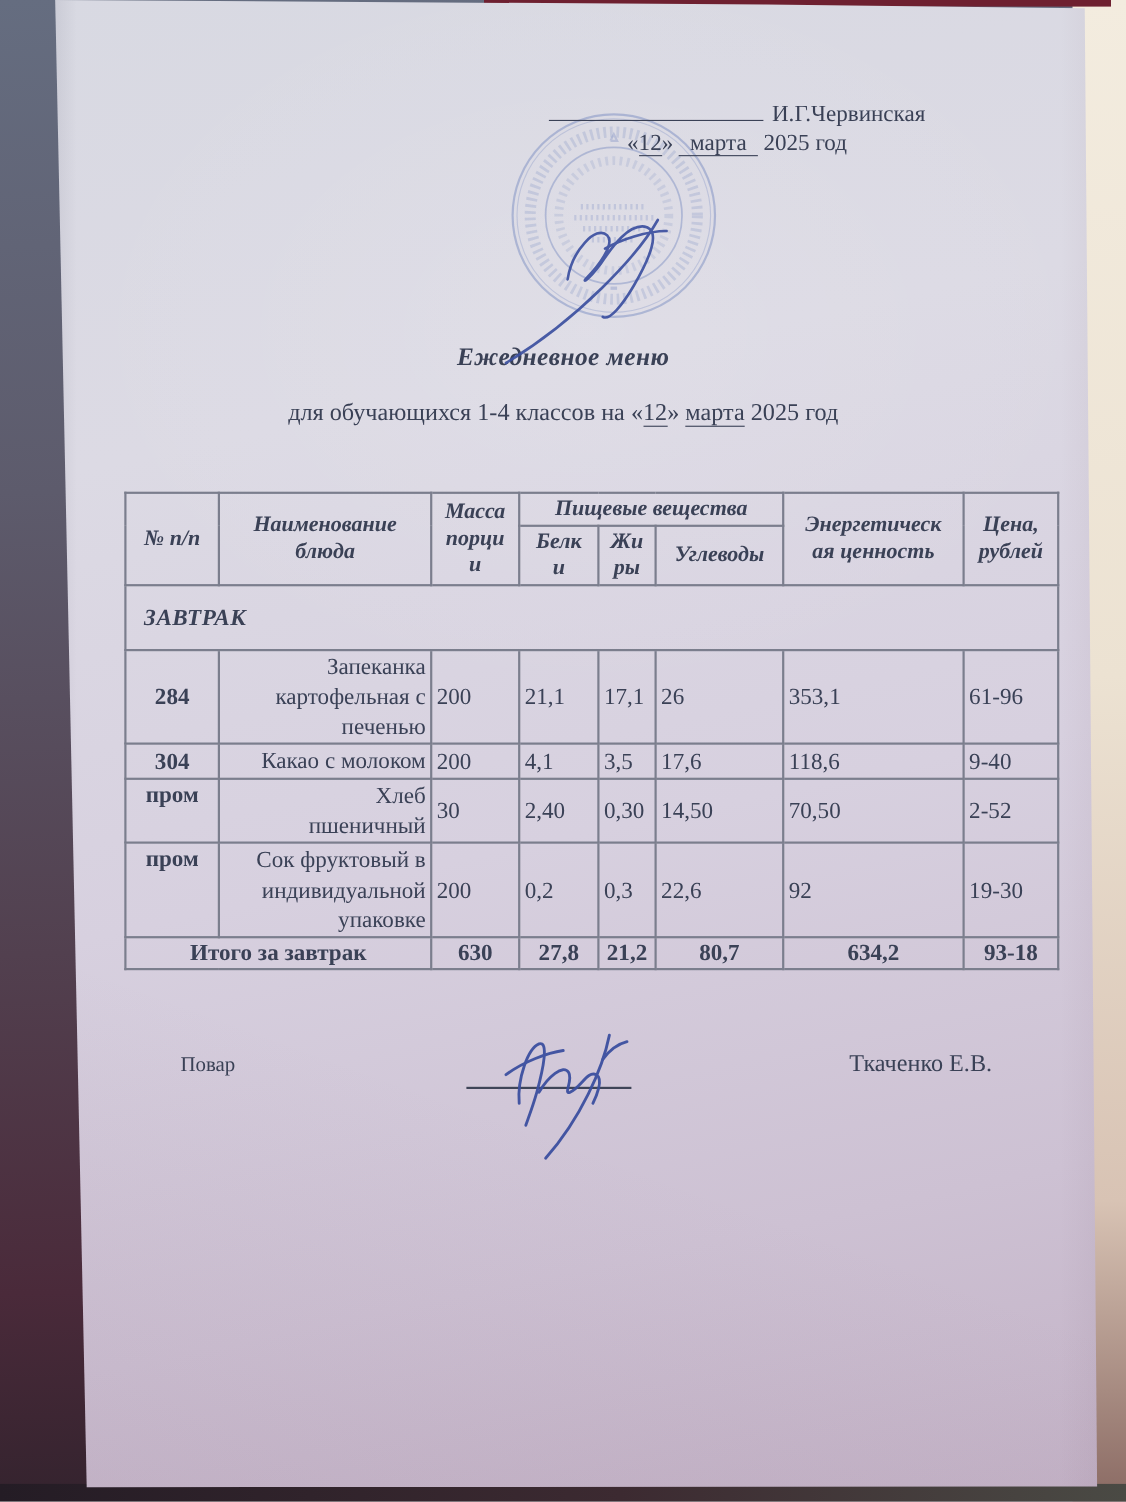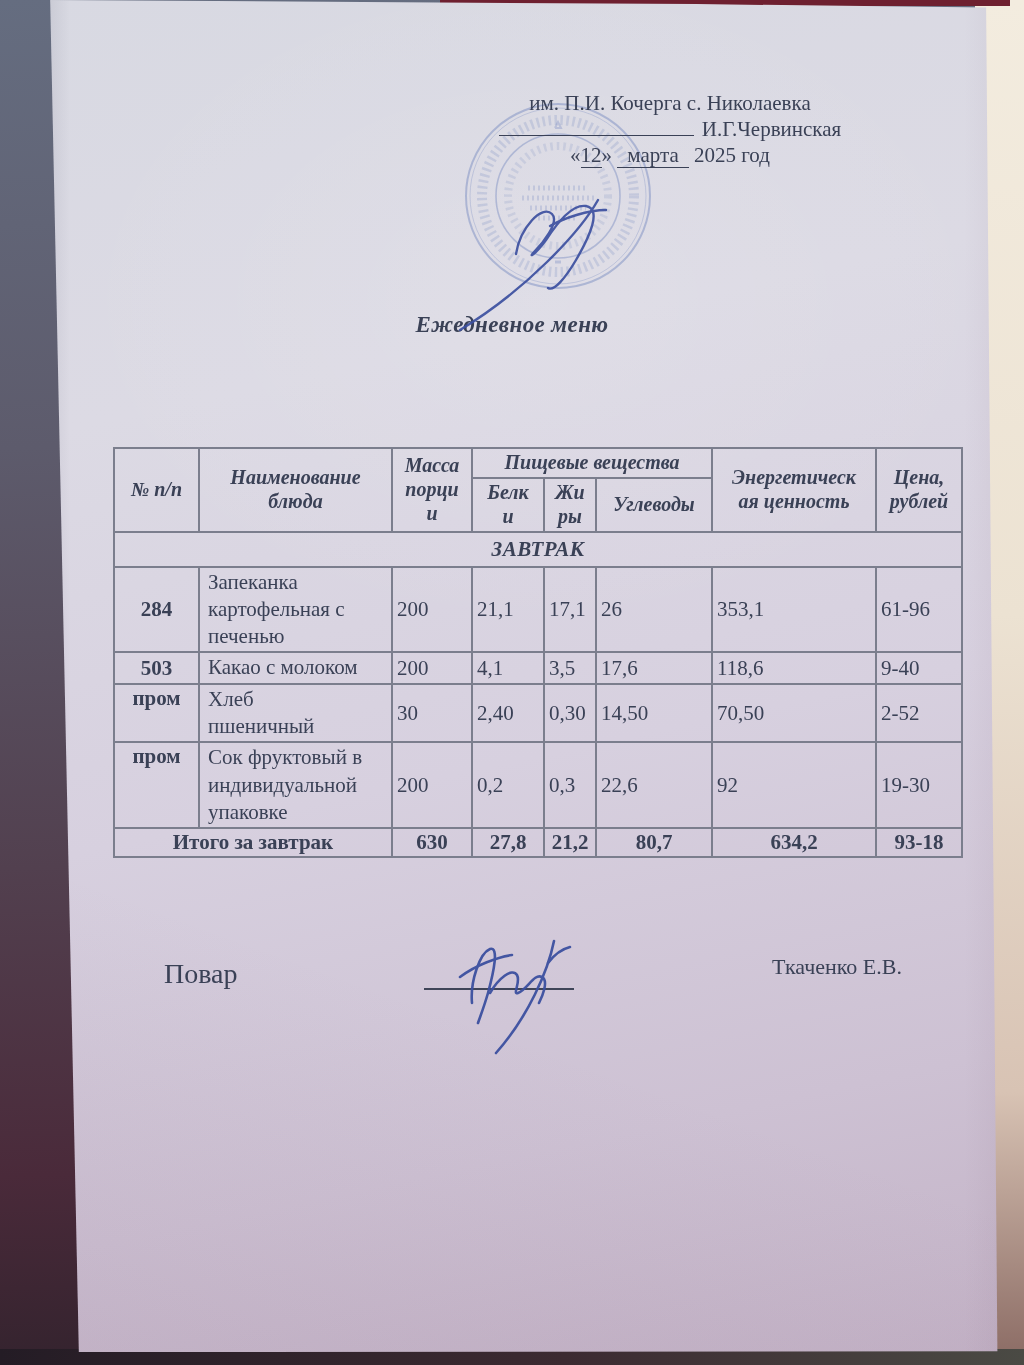--- a/index.html
+++ b/index.html
@@ -35,27 +35,27 @@
     font-size:23px;font-weight:bold;font-style:italic;letter-spacing:0.4px;}
   .doc-subtitle{position:absolute;left:0;top:362px;width:1024px;text-align:center;font-size:22px;}
   .stamp{position:absolute;left:460px;top:98px;z-index:1;opacity:0.85;}
   .sig-svg{position:absolute;z-index:4;}
   table.menu{position:absolute;left:113px;top:447px;border-collapse:collapse;table-layout:fixed;z-index:2;}
   table.menu td,table.menu th{border:2px solid #7b7e8d;padding:1px 4px;vertical-align:middle;
     font-size:21px;color:#3a4156;}
   table.menu th{font-weight:bold;font-style:italic;font-size:20px;line-height:1.18;padding:2px 2px;}
   .prewrap{white-space:pre-line;}
   .c{text-align:left;}
-  .name-cell{text-align:left;padding-left:8px !important;line-height:1.3;}
+  .name-cell{text-align:right;padding-left:8px !important;line-height:1.3;}
   .num-cell{font-weight:bold;text-align:center;}
-  .section-row td{font-weight:bold;font-style:italic;text-align:center;font-size:21px;
-    letter-spacing:0.5px;padding:4px !important;height:24px;}
+  .section-row td{font-weight:bold;font-style:italic;font-size:21px;
+    letter-spacing:0.5px;padding:16px !important;height:24px;}
   .total-label{font-weight:600;text-align:center;font-size:19px;}
   .total-val{font-weight:bold;text-align:center;}
-  .footer-cook{position:absolute;left:164px;top:958px;font-size:28px;}
+  .footer-cook{position:absolute;left:164px;top:958px;font-size:19px;}
   .footer-name{position:absolute;left:772px;top:954px;font-size:22px;}
   .footer-line{position:absolute;left:424px;top:968px;width:150px;border-bottom:2px solid #3f4558;height:20px;}
 </style>
 </head>
 <body>
 
 <div class="cream-strip"></div>
 <div class="red-sliver"></div>
 <div class="bottom-strip"></div>
 
@@ -68,38 +68,40 @@
       <circle r="62" stroke-width="1.6" opacity="0.5"></circle>
       <circle r="76" stroke-width="10" stroke-dasharray="2.5 3.5" opacity="0.28"></circle>
       <circle r="50" stroke-width="8" stroke-dasharray="2.5 4" opacity="0.22"></circle>
       <path d="M-30,-8 H30 M-36,2 H36 M-28,12 H28 M-20,22 H20" stroke-width="5" stroke-dasharray="2 3" opacity="0.3"></path>
       <path d="M-3,-68 l3,-6 3,6 -6,0" stroke-width="2" opacity="0.4"></path>
       <path d="M-3,66 h6" stroke-width="3" opacity="0.4"></path>
     </g>
   </svg>
 
   <div class="approval">
-    <div>им. П.И. Кочерга с. Николаевка</div>
     <div>
       <span class="sigline"></span><span>И.Г.Червинская</span>
     </div>
     <div>
       <span>«</span><span class="u">12</span><span>» </span><span class="u" style="padding:0 10px;">марта</span><span> 2025 год</span>
     </div>
   </div>
 
   <svg class="sig-svg" style="left:430px;top:170px;" width="240" height="170" viewBox="0 0 240 170">
     <g fill="none" stroke="#3c50a0" stroke-width="2.4" stroke-linecap="round" opacity="0.92">
       <path d="M86,84 C90,58 112,34 122,44 C130,52 112,74 104,82 C98,88 104,86 116,70 C128,52 142,34 156,36 C172,39 160,66 146,90 C136,107 124,122 118,118"></path>
       <path d="M168,30 C150,62 96,120 30,160"></path>
       <path d="M120,56 C134,48 158,40 176,40"></path>
     </g>
   </svg>
 
   <div class="doc-title">Ежедневное меню</div>
+  <div class="doc-subtitle">
+    <span>для обучающихся 1-4 классов на «</span><span class="u">12</span><span>» </span><span class="u">марта</span><span> 2025  год</span>
+  </div>
 
   <table class="menu">
     <colgroup>
       <col style="width:85px">
         <col style="width:193px">
         <col style="width:80px">
         <col style="width:72px">
       <col style="width:52px">
         <col style="width:116px">
         <col style="width:164px">
@@ -135,21 +137,21 @@
 картофельная с
 печенью</td>
       <td class="c">200</td>
       <td class="c">21,1</td>
       <td class="c">17,1</td>
       <td class="c">26</td>
       <td class="c">353,1</td>
       <td class="c">61-96</td>
     </tr>
     <tr style="height:27px;">
-      <td class="num-cell">503</td>
+      <td class="num-cell">304</td>
       <td class="name-cell prewrap">Какао с молоком</td>
       <td class="c">200</td>
       <td class="c">4,1</td>
       <td class="c">3,5</td>
       <td class="c">17,6</td>
       <td class="c">118,6</td>
       <td class="c">9-40</td>
     </tr>
     <tr style="height:54px;">
       <td class="num-cell" style="vertical-align:top;">пром</td>

